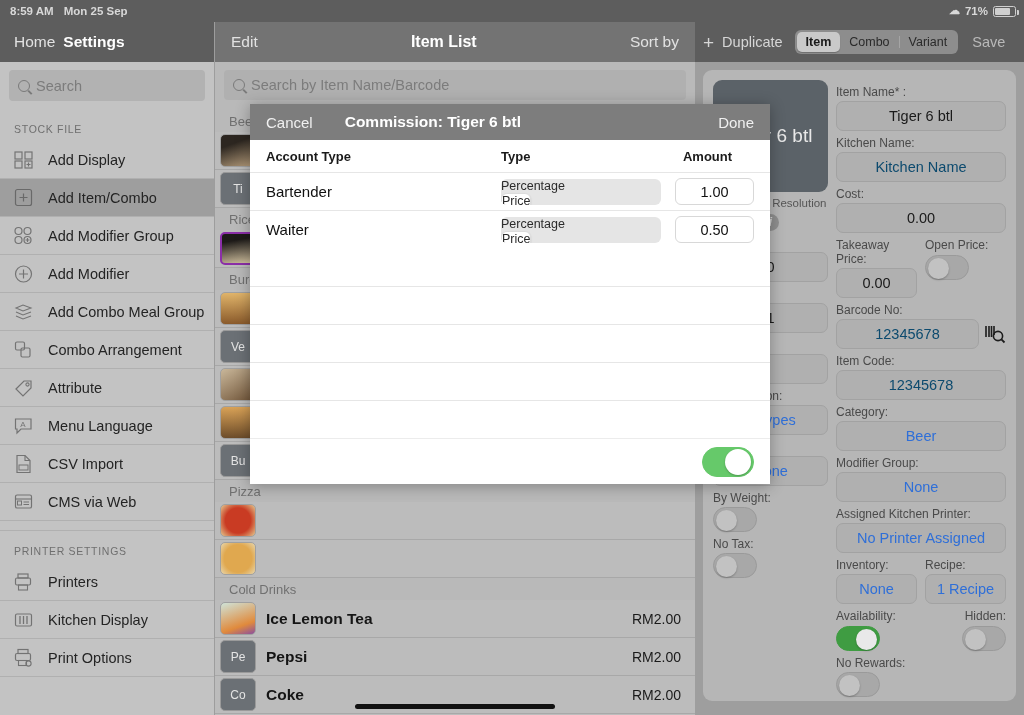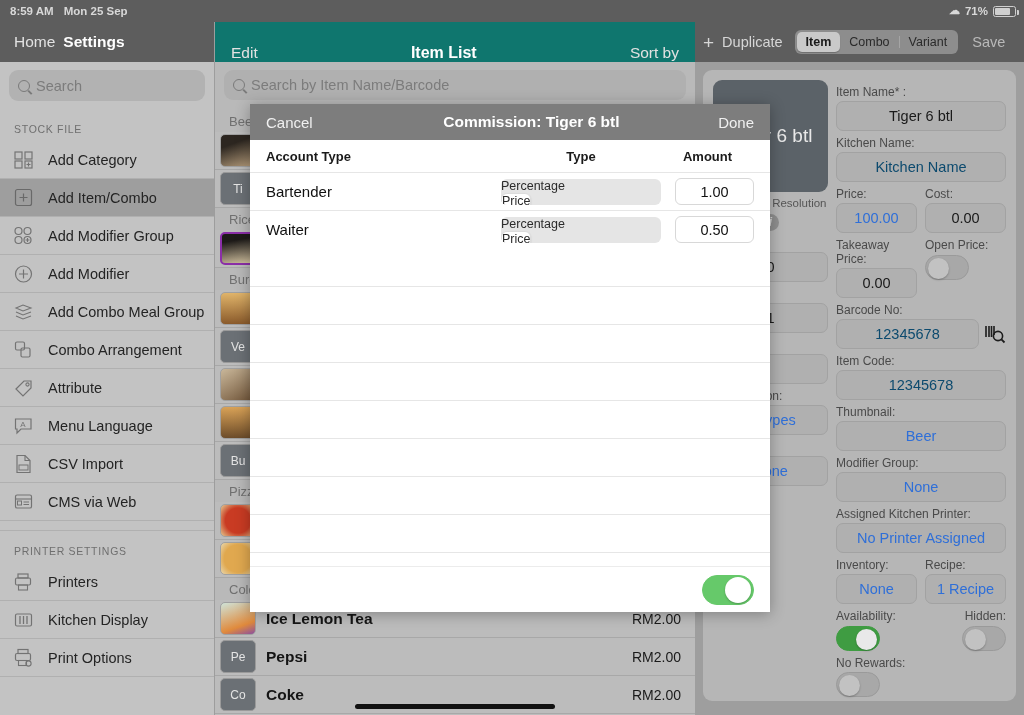--- a/index.html
+++ b/index.html
@@ -35,21 +35,21 @@
     background: #c3c3c3; border-right: 1px solid #9d9d9d;
   }
   .sidebar-nav {
     height: 40px; background: #5d5d5d; display: flex; align-items: center;
     padding: 0 14px; gap: 8px;
   }
   .sb-nav-item { color: #e2e2e2; font-size: 15.5px; }
   .sb-nav-item.active { font-weight: bold; color: #fff; }
   .search-wrap { padding: 8px 9px; background: #c3c3c3; }
   .search-box {
-    height: 31px; background: #b2b2b2; border-radius: 9px;
+    height: 31px; background: #b2b2b2; border-radius: 4px;
     display: flex; align-items: center; padding: 0 9px; gap: 6px;
   }
   .search-box .ph { color: #7c7c7c; font-size: 14.5px; }
   .mag { width: 12px; height: 12px; border: 1.6px solid #7a7a7a; border-radius: 50%; position: relative; flex: none; }
   .mag::after { content:''; position:absolute; width:1.6px; height:5px; background:#7a7a7a; right:-2px; bottom:-4px; transform: rotate(-45deg); }
   .sec-head {
     font-size: 10.5px; letter-spacing: 0.7px; color: #6f6f6f;
     padding: 14px 14px 6px 14px; background: #c3c3c3;
   }
   .sb-row {
@@ -61,21 +61,21 @@
   .sb-icon { width: 22px; height: 20px; flex: none; position: relative; opacity: .72; }
   .sb-icon svg { display:block; }
   .sb-gap { height: 10px; background: #c3c3c3; border-bottom: 1px solid #b0b0b0; }
 
   
   .center {
     position: absolute; top: 22px; left: 215px; width: 480px; height: 693px;
     background: #b9b9b9;
   }
   .center-nav {
-    height: 40px; background: #0f766e; display:flex; align-items:flex-end;
+    height: 40px; background: #737373; display:flex; align-items:center;
     padding: 0 16px; color:#e2e2e2; font-size:15.5px;
   }
   .center-title { flex:1; text-align:center; font-weight:bold; color:#fff; font-size:16px; }
   .center-search { padding: 8px 9px; }
   .center-search .search-box { background:#b0b0b0; height:30px; }
   .item-list { position:absolute; top:88px; left:0; right:0; bottom:0; overflow:hidden; }
   .cat-head {
     height: 22px; display:flex; align-items:center; padding-left: 14px;
     font-size: 13px; color:#707070; background:#b9b9b9;
   }
@@ -149,35 +149,35 @@
   }
   .toggle .knob { position:absolute; top:1.5px; left:2px; width:21px; height:21px;
                   border-radius:50%; background:#c2c2c2; box-shadow:0 1px 2px rgba(0,0,0,.25); }
   .toggle.on { background:#3f9c42; border-color:#3f9c42; }
   .toggle.on .knob { left:auto; right:2px; background:#e9e9e9; }
   .tgl-cell { }
   .tgl-cell .fl { margin-bottom:3px; }
 
   
   .modal {
-    position:absolute; top:104px; left:250px; width:520px; height:508px;
+    position:absolute; top:104px; left:250px; width:520px; height:380px;
     background:#fff; box-shadow:0 2px 14px rgba(0,0,0,.3); overflow:hidden;
   }
   .modal-head {
     height:36px; background:#7d7d7d; display:flex; align-items:center;
     padding:0 16px; color:#fff; font-size:15px;
   }
-  .modal-title { flex:1; text-align:center; font-weight:bold; font-size:15.5px;padding-left:32px; }
+  .modal-title { flex:1; font-weight:bold; font-size:15.5px;padding-left:32px; }
   .mh-btn { font-size:15px; color:#f0f0f0; }
   .tbl-head {
     display:flex; align-items:center; height:32px; padding:0 16px;
     font-size:13px; font-weight:bold; color:#1a1a1a;
   }
   .c-acct { width:235px; }
-  .c-type { width:160px; text-align:center; }
+  .c-type { width:160px; }
   .c-amt  { flex:1; text-align:center; }
   .trow {
     display:flex; align-items:center; height:38px; padding:0 16px;
     border-top:1px solid #e6e6e6;
   }
   .trow:first-of-type { border-top:none; }
   .acct-name { width:235px; font-size:15px; color:#111; }
   .type-seg {
     width:160px; display:flex; background:#e5e5e5; border-radius:6px; padding:0; height:26px;
     align-items:flex-start; overflow:hidden;flex-direction:column;
@@ -239,21 +239,21 @@
     <div class="sb-row">
       <span class="sb-icon">
           <svg width="22" height="20" viewBox="0 0 22 20">
             <rect x="2" y="2" width="7" height="7" fill="none" stroke="#555" stroke-width="1.2"></rect>
             <rect x="12" y="2" width="7" height="7" fill="none" stroke="#555" stroke-width="1.2"></rect>
             <rect x="2" y="11" width="7" height="7" fill="none" stroke="#555" stroke-width="1.2"></rect>
             <rect x="12" y="11" width="7" height="7" fill="none" stroke="#555" stroke-width="1.2"></rect>
             <path d="M15.5 12.5v4M13.5 14.5h4" stroke="#555" stroke-width="1.2"></path>
           </svg>
         </span>
-      <span>Add Category</span>
+      <span>Add Display</span>
     </div>
     <div class="sb-row sel">
       <span class="sb-icon">
           <svg width="22" height="20" viewBox="0 0 22 20">
             <rect x="2.5" y="1.5" width="16" height="16" rx="2" fill="none" stroke="#555" stroke-width="1.2"></rect>
             <path d="M10.5 5.5v8M6.5 9.5h8" stroke="#555" stroke-width="1.2"></path>
           </svg>
         </span>
       <span>Add Item/Combo</span>
     </div>
@@ -484,24 +484,20 @@
 
       <div class="col-right">
         <div class="fl">Item Name* :</div>
         <div class="fld">Tiger 6 btl</div>
 
         <div class="fl">Kitchen Name:</div>
         <div class="fld ph">Kitchen Name</div>
 
         <div class="row2">
           <div>
-            <div class="fl">Price:</div>
-            <div class="fld blue">100.00</div>
-          </div>
-          <div>
             <div class="fl">Cost:</div>
             <div class="fld">0.00</div>
           </div>
         </div>
 
         <div class="row2">
           <div>
             <div class="fl">Takeaway Price:</div>
             <div class="fld">0.00</div>
           </div>
@@ -521,21 +517,21 @@
                 <path d="M2 3v11M5 3v11M7.5 3v11M10 3v9" stroke="#1c1c1c" stroke-width="1.6"></path>
                 <circle cx="14" cy="13" r="4.6" fill="none" stroke="#1c1c1c" stroke-width="1.6"></circle>
                 <path d="M17.4 16.4 L20.5 19.5" stroke="#1c1c1c" stroke-width="1.8"></path>
               </svg>
           </span>
         </div>
 
         <div class="fl">Item Code:</div>
         <div class="fld ph">12345678</div>
 
-        <div class="fl">Thumbnail:</div>
+        <div class="fl">Category:</div>
         <div class="fld blue">Beer</div>
 
         <div class="fl">Modifier Group:</div>
         <div class="fld blue">None</div>
 
         <div class="fl">Assigned Kitchen Printer:</div>
         <div class="fld blue">No Printer Assigned</div>
 
         <div class="row2">
           <div>

